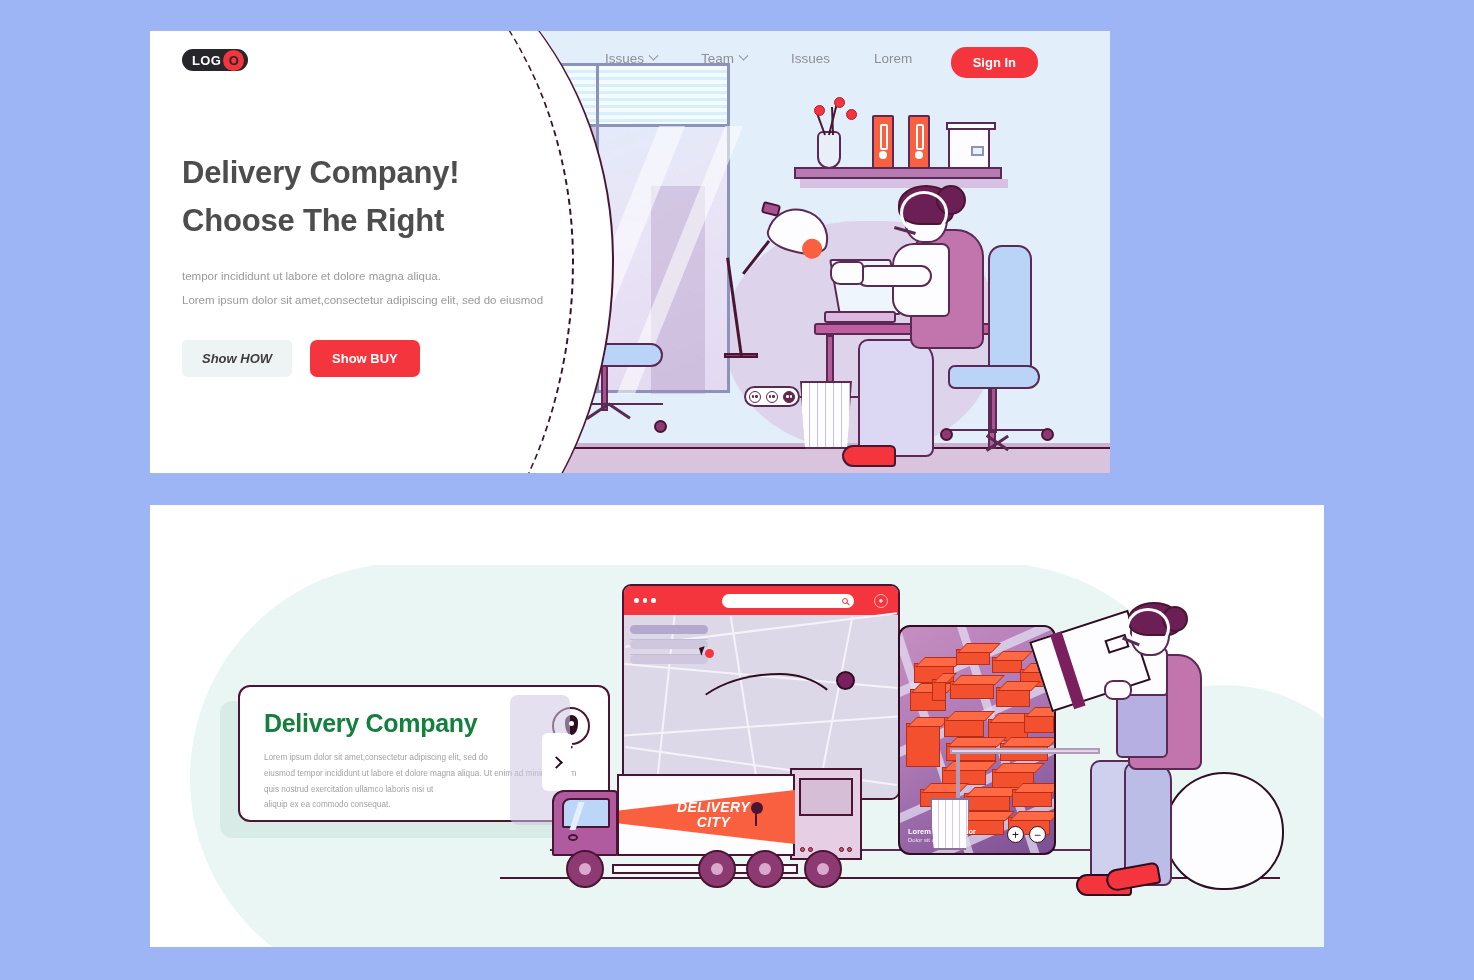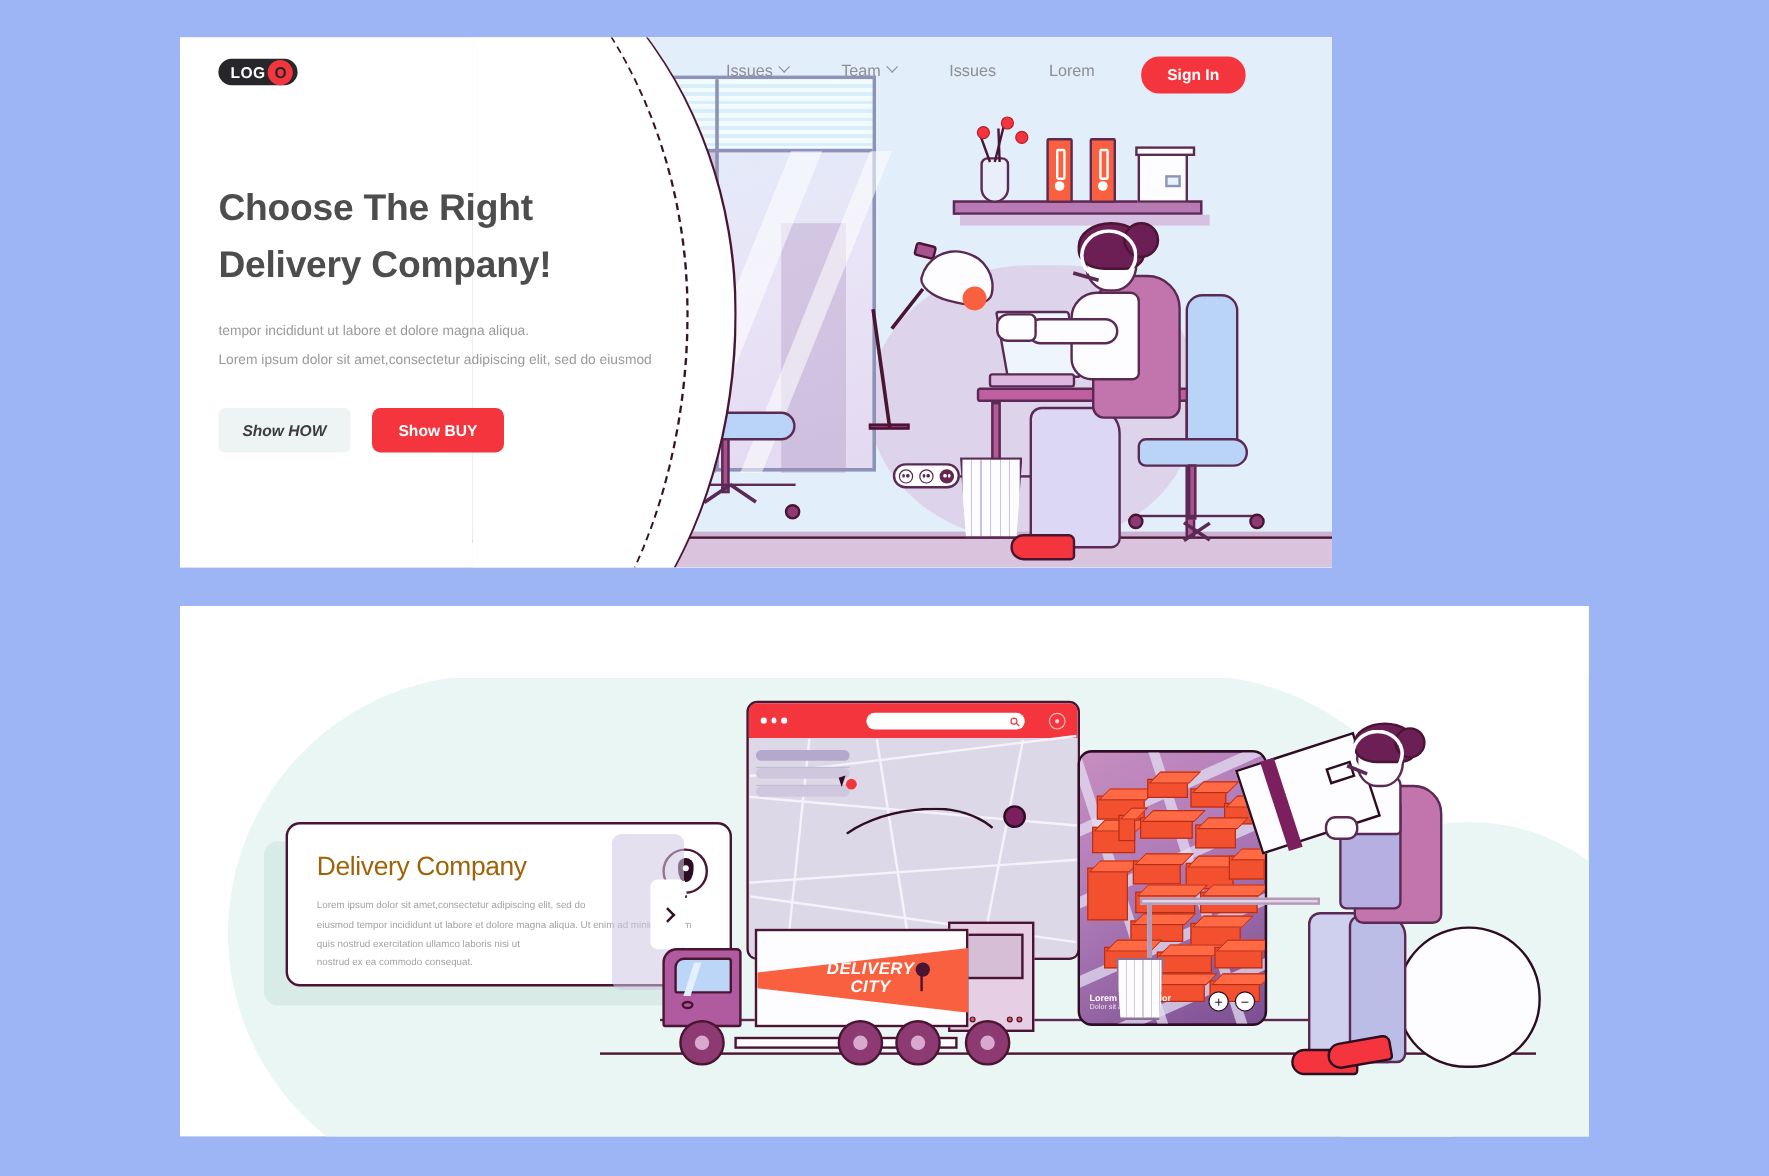--- a/index.html
+++ b/index.html
@@ -175,21 +175,21 @@
   .b2-blob2 { position:absolute; right: -60px; top: 180px; width: 320px; height: 300px; background:#eaf6f3; border-radius:50%;}
   .b2-white { position:absolute; left:0; top:0; width:100%; height:60px; background:#fff; }
   .b2-floor { position:absolute; left: 350px; bottom: 68px; width: 780px; height: 2px; background:#4a1533;}
   .b2-floor2 { position:absolute; left: 400px; bottom: 96px; width: 700px; height: 2px; background:#5a2a54;}
 
   
   .info-card { position:absolute; left: 88px; top: 180px; width: 372px; height: 137px;
     background:#fff; border: 2px solid #4a1533; border-radius: 12px; padding: 22px 24px; }
   .info-card-shadow { position:absolute; left: 70px; top: 196px; width: 372px; height: 137px;
     background:#d9ebe6; border-radius:12px; }
-  .info-title { color:#a16207; font-size:22px; font-weight:400; letter-spacing:-.3px;}
+  .info-title { color:#15803d; font-size:25px; font-weight:700; letter-spacing:-.3px;}
   .info-body { margin-top: 12px; font-size:8.2px; color:#a3a3a3; line-height: 1.92; }
   .pin-bubble { position:absolute; right: 18px; top: 20px; width: 38px; height: 38px;
     border: 2px solid #4a1533; border-radius: 50%; background:#fff; display:flex; align-items:center; justify-content:center;}
   .pin-bubble::after{content:"";position:absolute;left:4px;bottom:-7px;width:12px;height:12px;background:#fff;
     border-left:2px solid #4a1533;border-bottom:2px solid #4a1533;transform:rotate(-18deg) skewX(-10deg);}
   .pin { width:13px; height:18px; background:#2e0d22; border-radius:50% 50% 50% 50% / 42% 42% 62% 62%; position:relative; }
   .pin::after{content:"";position:absolute;left:50%;top:-2px;margin-left:-6.5px;width:13px;height:13px;border-radius:50%;background:#2e0d22;}
   .pin::before{content:"";position:absolute;left:50%;top:4px;margin-left:-2.5px;width:5px;height:5px;border-radius:50%;background:#fff;z-index:2;}
 
   
@@ -231,21 +231,21 @@
   .zoom-btns{position:absolute;right:8px;bottom:10px;display:flex;gap:5px;}
   .zbtn{width:17px;height:17px;border-radius:50%;background:#fff;border:1.5px solid #2e0d22;
     display:flex;align-items:center;justify-content:center;font-size:12px;color:#2e0d22;line-height:1;}
 
   
   .truck { position:absolute; left: 402px; top: 263px; width: 314px; height: 116px; }
   .t-cab{position:absolute;left:0;top:22px;width:66px;height:66px;background:#b05aa0;border:2.5px solid #4a1533;border-radius:12px 4px 2px 2px;}
   .t-win{position:absolute;left:8px;top:6px;width:48px;height:30px;background:#bcd6f7;border:2.5px solid #4a1533;border-radius:8px 3px 2px 2px;}
   .t-win::after{content:"";position:absolute;left:10px;top:2px;width:6px;height:28px;background:#e4f0ff;transform:skewX(-18deg);}
   .t-handle{position:absolute;left:14px;top:42px;width:10px;height:7px;border:2px solid #4a1533;border-radius:50%;}
-  .t-box{position:absolute;left:77px;top:6px;width:178px;height:82px;background:#fdfdff;border:2.5px solid #4a1533;}
+  .t-box{position:absolute;left:65px;top:6px;width:178px;height:82px;background:#fdfdff;border:2.5px solid #4a1533;}
   .t-band{position:absolute;left:0;top:14px;width:176px;height:54px;background:#f9603f;
     clip-path: polygon(0 38%, 100% 0, 100% 100%, 0 62%);}
   .t-logo{position:absolute;left:58px;top:24px;color:#fff;font-style:italic;font-weight:700;font-size:14px;line-height:1.05;letter-spacing:.4px;text-align:center;}
   .t-pin{position:absolute;left:132px;top:26px;width:12px;height:12px;border-radius:50%;background:#4a1533;}
   .t-pin::after{content:"";position:absolute;left:4px;top:10px;width:2px;height:14px;background:#4a1533;}
   .t-rear{position:absolute;left:238px;top:0;width:72px;height:92px;background:#e6cfe4;border:2.5px solid #4a1533;}
   .t-rear-in{position:absolute;left:7px;top:8px;width:54px;height:38px;background:#d6bed7;border:2px solid #4a1533;}
   .t-rear-dots{position:absolute;bottom:6px;left:8px;right:8px;display:flex;justify-content:space-between;}
   .t-rear-dots span{display:flex;gap:3px;}
   .t-rear-dots i{width:5px;height:5px;border-radius:50%;background:#e0544f;border:1.5px solid #4a1533;display:block;}
@@ -415,22 +415,22 @@
         </div>
         <div class="nav-link">
           <span>Lorem</span>
         </div>
       </div>
       <button class="signin">Sign In</button>
     </div>
 
     <div class="hero-copy">
       <div class="h1">
+        <div>Delivery Company!</div>
         <div>Choose The Right</div>
-        <div>Delivery Company!</div>
       </div>
       <div class="lead">
         <div>tempor incididunt ut labore et dolore magna aliqua.</div>
         <div>Lorem ipsum dolor sit amet,consectetur adipiscing elit, sed do eiusmod</div>
       </div>
       <div class="btn-row">
         <button class="btn btn-ghost">Show HOW</button>
         <button class="btn btn-primary">Show BUY</button>
       </div>
     </div>
@@ -443,21 +443,21 @@
     <div class="b2-floor"></div>
     <div class="b2-floor2"></div>
 
     <div class="info-card-shadow"></div>
     <div class="info-card">
       <div class="info-title">Delivery Company</div>
       <div class="info-body">
         <div>Lorem ipsum dolor sit amet,consectetur adipiscing elit, sed do</div>
         <div>eiusmod tempor incididunt ut labore et dolore magna aliqua. Ut enim ad minim veniam</div>
         <div>quis nostrud exercitation ullamco laboris nisi ut</div>
-        <div>nostrud ex ea commodo consequat.</div>
+        <div>aliquip ex ea commodo consequat.</div>
       </div>
       <div class="pin-bubble">
           <span class="pin"></span>
         </div>
     </div>
 
     <div class="browser">
       <div class="browser-bar">
         <span class="dots">
             <i></i>

